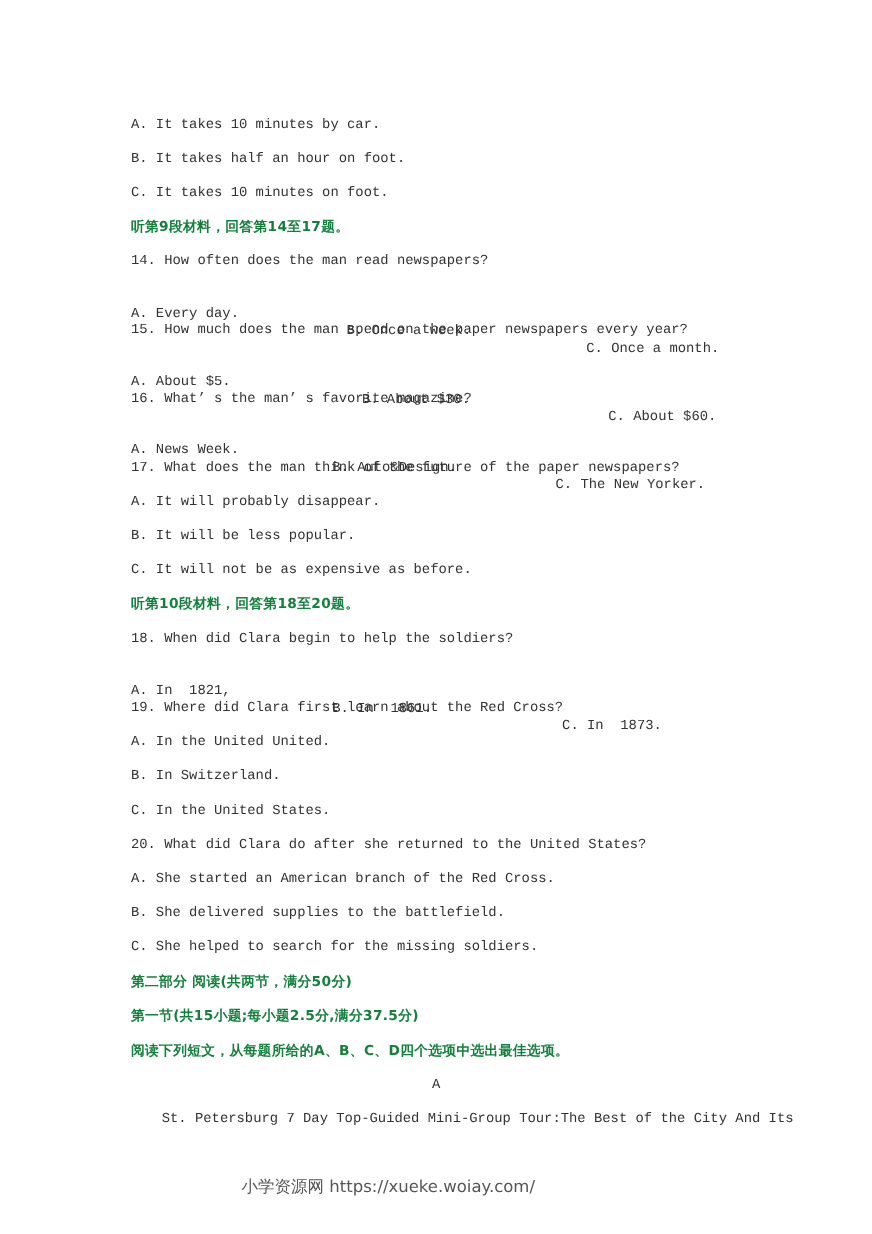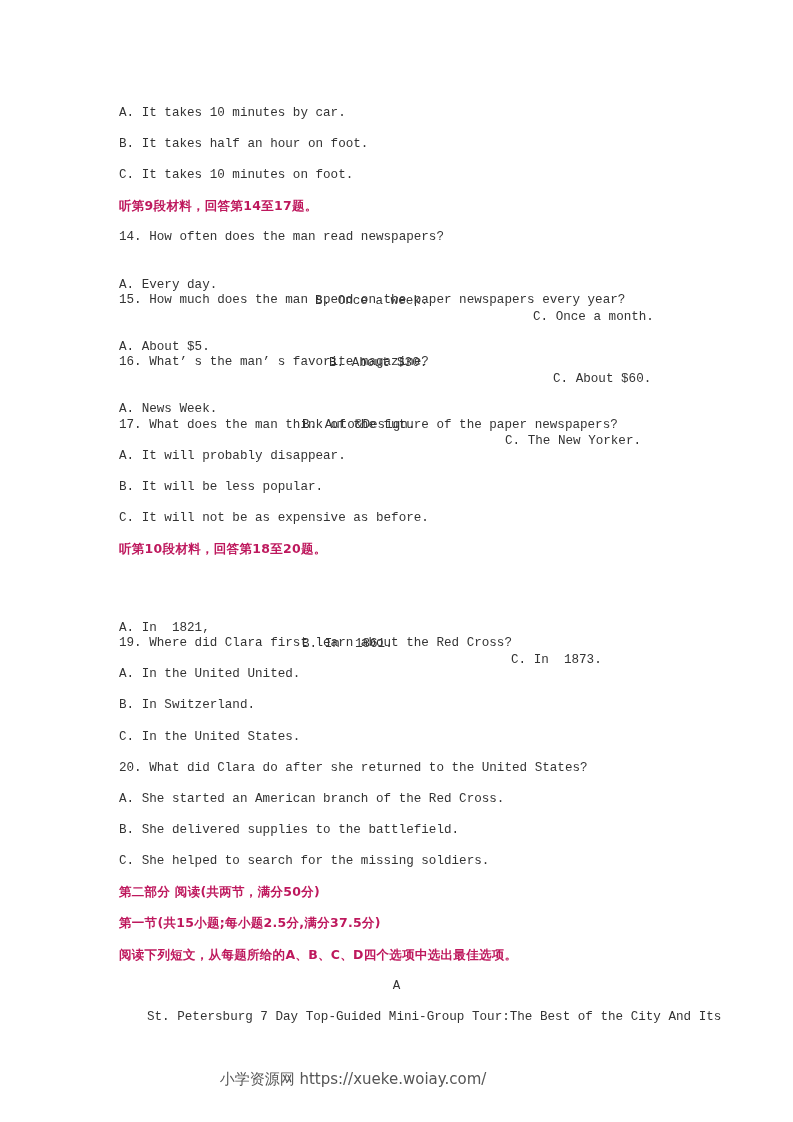--- a/index.html
+++ b/index.html
@@ -5,21 +5,21 @@
     html, body { margin: 0; padding: 0; background: #ffffff; }
     body { width: 793px; height: 1122px; position: relative; overflow: hidden; }
     .page { position: absolute; left: 0; top: 0; width: 793px; height: 1122px; background: #fff; }
     .line {
       position: absolute; left: 119px; white-space: pre;
       font-family: "Liberation Serif", "DejaVu Serif", serif;
       font-size: 13px; color: #333333; line-height: 16px;
       letter-spacing: 0.55px;
     }
     .mono { font-family: "Liberation Mono", "DejaVu Sans Mono", monospace; font-size: 12.6px; letter-spacing: 0px; }
-    .cjk-bold { font-family: "DejaVu Sans", sans-serif; font-weight: bold; font-size: 12.5px; color: #be185d; letter-spacing: 0.3px; }
+    .cjk-bold { font-family: "DejaVu Sans", sans-serif; font-weight: bold; font-size: 12.5px; color: #15803d; letter-spacing: 0.3px; }
     .opt { position: absolute; white-space: pre; }
     .center { left: 0; width: 793px; text-align: center; }
     .footer {
       position: absolute; left: 0; width: 706px; top: 1070px; text-align: center;
       font-family: "DejaVu Sans", sans-serif; font-size: 15px; color: #555;
     }
   </style>
 </head>
 <body>
 
@@ -52,20 +52,21 @@
     <span class="opt" style="left:505px">C. The New Yorker.</span>
   </div>
 
   <div class="line mono" style="top:417px">17. What does the man think of the future of the paper newspapers?</div>
   <div class="line mono" style="top:448px">A. It will probably disappear.</div>
   <div class="line mono" style="top:479px">B. It will be less popular.</div>
   <div class="line mono" style="top:510px">C. It will not be as expensive as before.</div>
 
   <div class="line cjk-bold" style="top:541px">听第10段材料，回答第18至20题。</div>
 
+  <div class="line mono" style="top:573px">18. When did Clara begin to help the soldiers?</div>
   <div class="line mono" style="top:604px; left:0; width:793px; height:16px;">
     <span class="opt" style="left:119px">A. In  1821,</span>
     <span class="opt" style="left:302px">B. In  1861.</span>
     <span class="opt" style="left:511px">C. In  1873.</span>
   </div>
 
   <div class="line mono" style="top:635px">19. Where did Clara first learn about the Red Cross?</div>
   <div class="line mono" style="top:666px">A. In the United United.</div>
   <div class="line mono" style="top:697px">B. In Switzerland.</div>
   <div class="line mono" style="top:729px">C. In the United States.</div>

